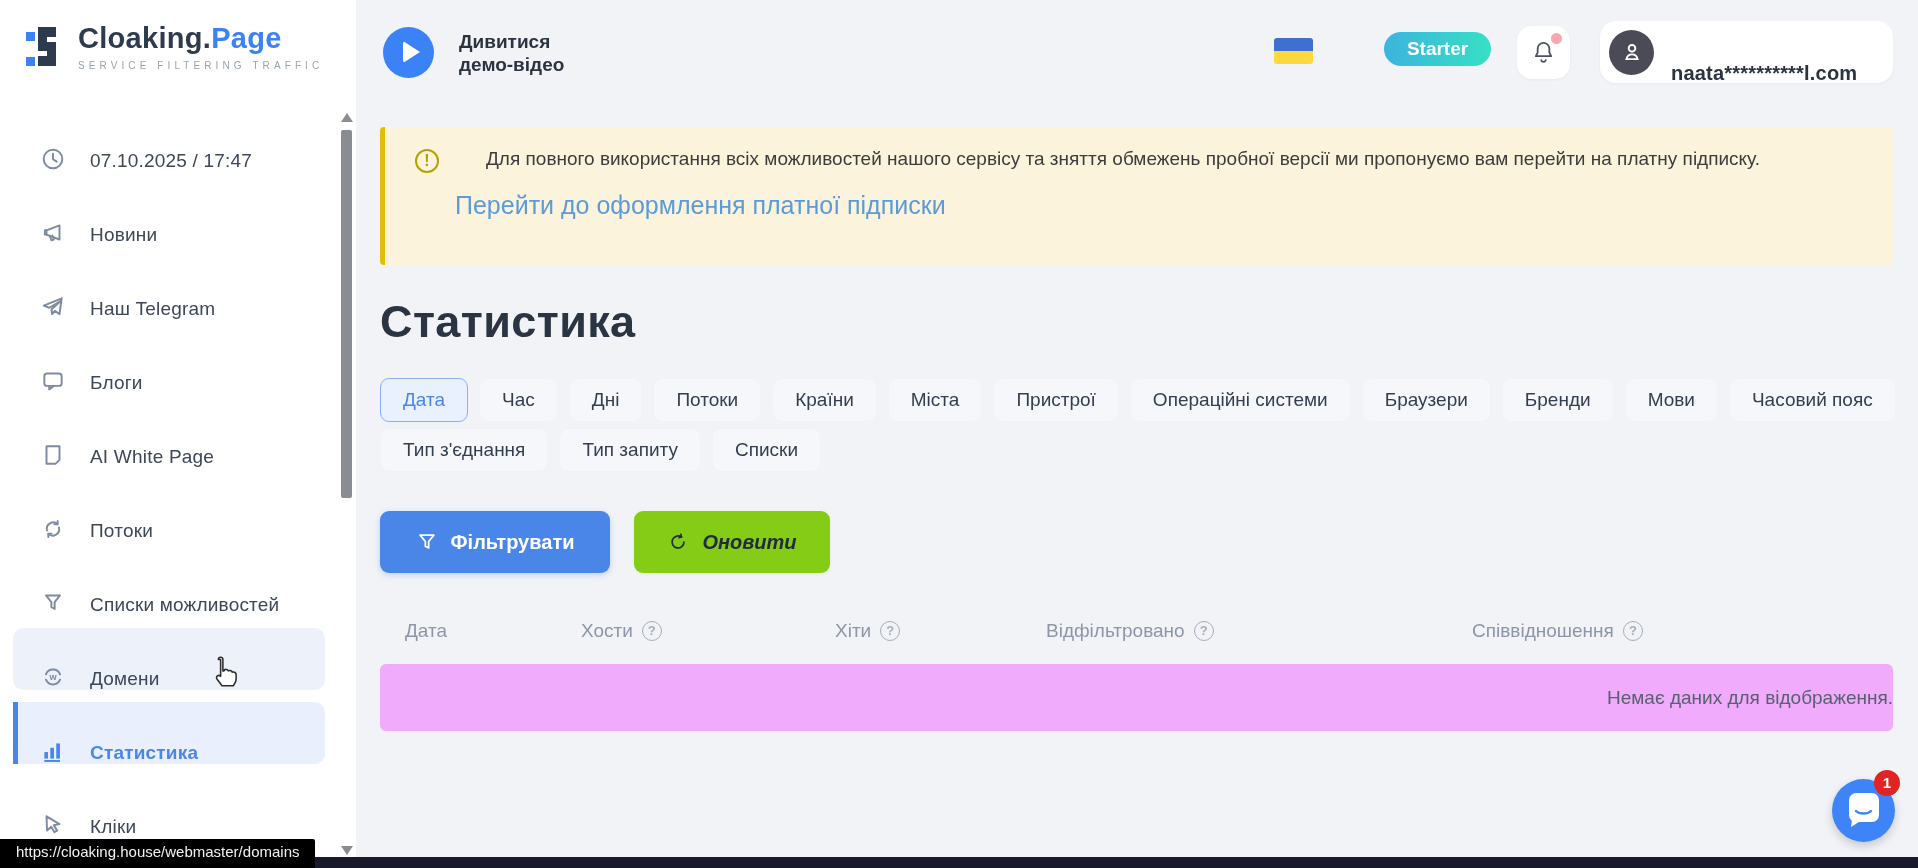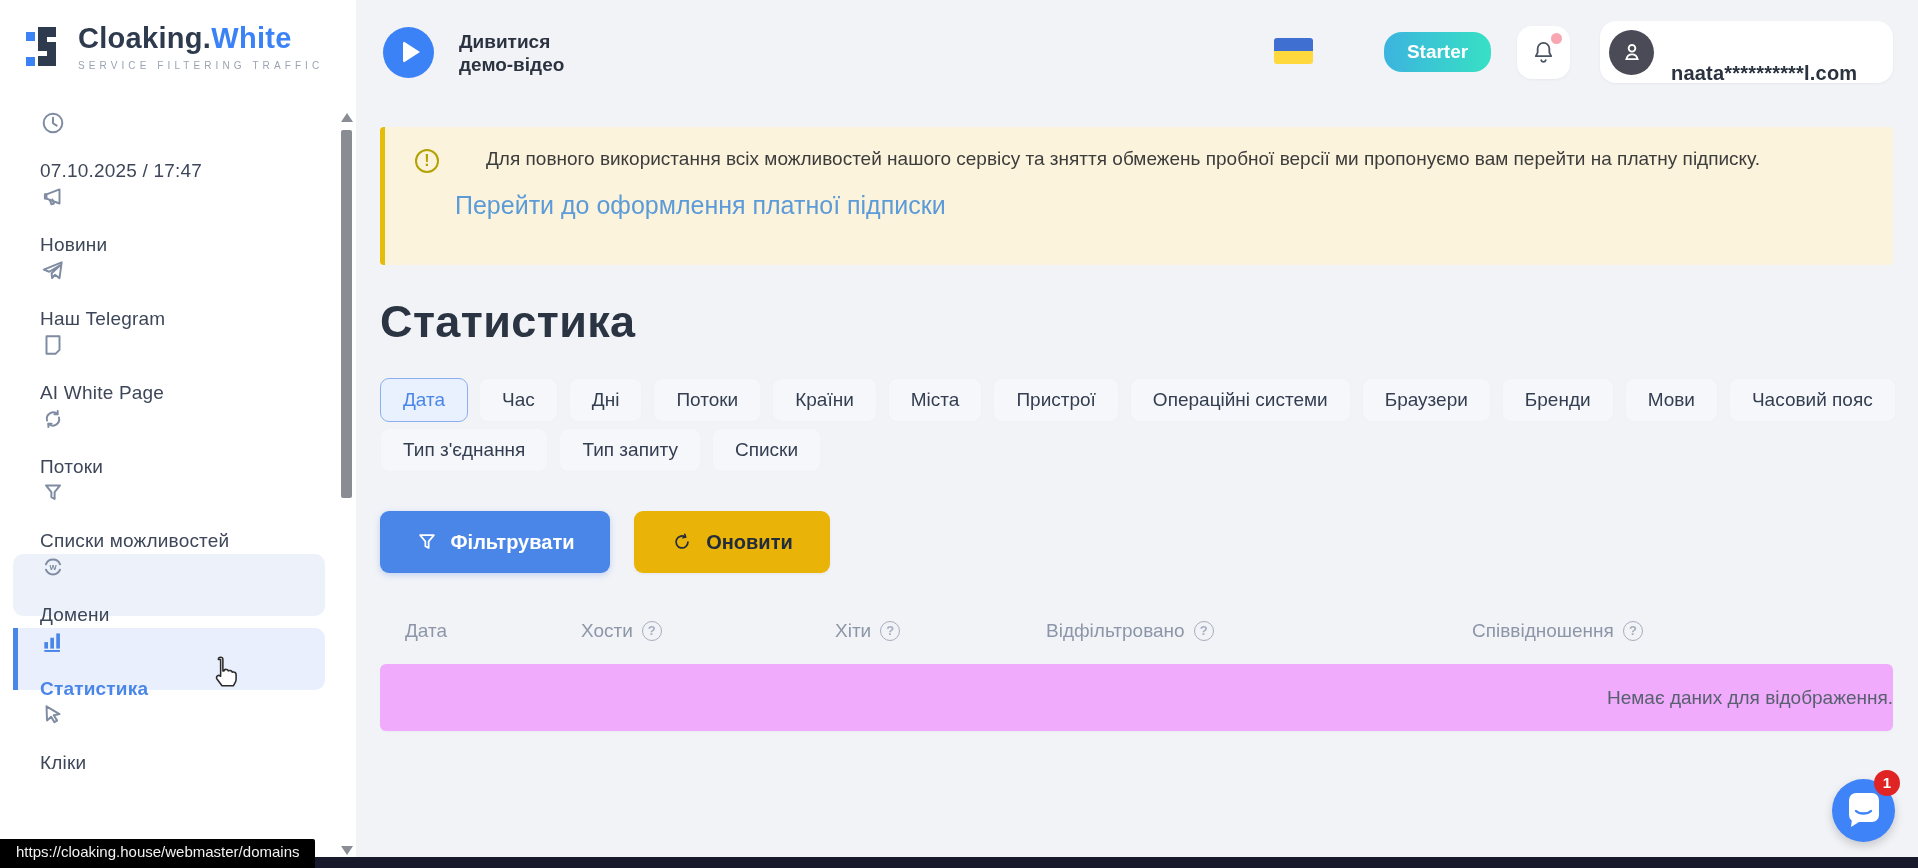--- a/index.html
+++ b/index.html
@@ -8,41 +8,41 @@
   #app { position:relative; width:1918px; height:868px; background:#f2f3f7; }
 
   
   .sidebar { position:absolute; left:0; top:0; width:356px; height:868px; background:#ffffff; }
   .logo { position:absolute; left:26px; top:24px; display:flex; align-items:flex-start; gap:12px; }
   .logo-text-main { font-size:29px; font-weight:700; color:#2e3a4d; letter-spacing:.3px; line-height:1; }
   .logo-text-main .accent { color:#3b82f6; }
   .logo-tagline { margin-top:7px; font-size:10px; letter-spacing:4.1px; color:#9aa3b2; font-weight:400; }
   .nav { position:absolute; left:0; top:104px; width:356px; }
   .nav-row { height:74px; display:flex; align-items:center; }
-  .nav-item { margin-left:13px; width:312px; height:62px; border-radius:10px; display:flex; align-items:flex-start; padding-left:27px; gap:24px; cursor:default;flex-direction:column; }
+  .nav-item { margin-left:13px; width:312px; height:62px; border-radius:10px; display:flex; align-items:flex-end; padding-left:27px; gap:24px; cursor:default; }
   .nav-item .nav-label { font-size:19px; color:#3d4759; letter-spacing:.2px; }
   .nav-item svg { flex:0 0 26px; }
   .nav-item.hovered { background:#edf2fa; }
   .nav-item.active { background:#e9effc; border-left:5px solid #4a86e8; padding-left:22px; border-radius:0 10px 10px 0; }
   .nav-item.active .nav-label { color:#4a86e8; font-weight:700; }
 
   
   .sb-arrow-up, .sb-arrow-down { position:absolute; left:341px; width:0; height:0; border-left:6px solid transparent; border-right:6px solid transparent; }
   .sb-arrow-up { top:113px; border-bottom:9px solid #8a8d94; }
   .sb-arrow-down { top:846px; border-top:9px solid #8a8d94; }
   .sb-thumb { position:absolute; left:341px; top:130px; width:11px; height:368px; background:#898c93; border-radius:2px; }
 
   
   .play-btn { position:absolute; left:383px; top:27px; width:51px; height:51px; border-radius:50%; background:#3b82f6; cursor:pointer; }
   .play-tri { position:absolute; left:20px; top:14px; width:0; height:0; border-top:11px solid transparent; border-bottom:11px solid transparent; border-left:17px solid #ffffff; border-radius:3px; }
   .demo-label { position:absolute; left:459px; top:30px; width:150px; font-size:19px; font-weight:700; color:#2b3340; line-height:23px; cursor:pointer; }
   .flag { position:absolute; left:1274px; top:38px; width:39px; height:26px; border-radius:3px; overflow:hidden; cursor:pointer; }
   .flag .top { height:50%; background:#3f6fd1; }
   .flag .bottom { height:50%; background:#ffd83d; }
-  .starter-btn { position:absolute; left:1384px; top:32px; width:107px; height:40px; border:none; border-radius:18px; background:linear-gradient(90deg,#3cb4de,#37e0c4); color:#fff; font-size:19px; font-weight:700; font-family:inherit; cursor:pointer; }
+  .starter-btn { position:absolute; left:1384px; top:32px; width:107px; height:34px; border:none; border-radius:18px; background:linear-gradient(90deg,#3cb4de,#37e0c4); color:#fff; font-size:19px; font-weight:700; font-family:inherit; cursor:pointer; }
   .bell-box { position:absolute; left:1517px; top:26px; width:53px; height:53px; border-radius:15px; background:#ffffff; box-shadow:0 1px 3px rgba(30,40,80,.05); cursor:pointer; }
   .bell-box svg { position:absolute; left:13px; top:13px; }
   .bell-dot { position:absolute; right:8px; top:7px; width:11px; height:11px; border-radius:50%; background:#f7a6b2; }
   .user-pill { position:absolute; left:1600px; top:21px; width:293px; height:62px; border-radius:16px; background:#ffffff; box-shadow:0 1px 3px rgba(30,40,80,.05); display:flex; align-items:center; gap:17px; padding-left:9px; cursor:pointer; }
   .avatar { width:45px; height:45px; border-radius:50%; background:#4b4b57; display:flex; align-items:center; justify-content:center; }
   .user-email { font-size:20px; font-weight:700; color:#2b3340; letter-spacing:.2px;margin-top:43px; }
 
   
   .banner { position:absolute; left:380px; top:127px; width:1513px; height:138px; background:#fcf3dc; border-left:5px solid #e3bd08; border-radius:4px; padding:20px 24px 0 30px; }
   .banner-row { display:flex; gap:16px; }
@@ -53,21 +53,21 @@
   
   .page-title { position:absolute; left:380px; top:296px; font-size:45px; font-weight:800; color:#2b3442; letter-spacing:.4px; }
   .chips-row { position:absolute; left:380px; display:flex; gap:11px; }
   .chips-row.r1 { top:378px; }
   .chips-row.r2 { top:428px; }
   .chip { height:44px; display:flex; align-items:center; padding:0 22px; border-radius:9px; background:#f6f7fa; border:1px solid #f1f2f6; font-size:19px; color:#333e51; cursor:pointer; white-space:nowrap; }
   .chip.active { background:#e9f1fe; border:1px solid #8ab0f2; color:#4a86e8; }
 
   .btn { position:absolute; top:511px; height:62px; border:none; border-radius:9px; display:flex; align-items:center; justify-content:center; gap:13px; font-size:20px; font-weight:700; font-family:inherit; cursor:pointer; }
   .btn-filter { left:380px; width:230px; background:#4a86e8; color:#ffffff; box-shadow:0 2px 6px rgba(74,134,232,.3); }
-  .btn-refresh { left:634px; width:196px; background:#eab308; color:#232c3a; box-shadow:0 1px 3px rgba(30,40,80,.06); }
+  .btn-refresh { left:634px; width:196px; background:#84cc16; color:#232c3a; box-shadow:0 1px 3px rgba(30,40,80,.06);font-style:italic; }
 
   
   .th { position:absolute; top:620px; display:flex; align-items:center; gap:9px; font-size:19px; color:#8d96a8; font-weight:500; }
   .help-icon { width:20px; height:20px; border:1.6px solid #a6adbd; border-radius:50%; font-size:13px; line-height:17px; text-align:center; color:#a6adbd; font-weight:700; cursor:pointer; }
   .empty-card { position:absolute; left:380px; top:664px; width:1513px; height:67px; background:#f0abfc; border-radius:6px; box-shadow:0 1px 2px rgba(30,40,80,.04); display:flex; align-items:center; justify-content:flex-end; }
   .empty-text { font-size:19px; color:#58606f; }
 
   
   .chat-btn { position:absolute; left:1832px; top:779px; width:63px; height:63px; border-radius:50%; background:#3f83f8; box-shadow:0 4px 10px rgba(0,0,0,.18); cursor:pointer; }
   .chat-badge { position:absolute; left:42px; top:-9px; width:26px; height:26px; border-radius:50%; background:#e02424; color:#fff; font-size:15px; font-weight:700; text-align:center; line-height:26px; }
@@ -85,21 +85,21 @@
   <div class="sidebar">
     <div class="logo">
       <span>
         <svg width="40" height="48" viewBox="0 0 40 48">
           <rect x="0" y="8" width="9" height="9" fill="#3b82f6"></rect>
           <rect x="0" y="33" width="9" height="9" fill="#3b82f6"></rect>
           <path d="M12 3h18v10h-9v5h9v24H12V32h9v-5h-9z" fill="#2e3a4d"></path>
         </svg>
       </span>
       <span>
-        <div class="logo-text-main"><span>Cloaking.</span><span class="accent">White</span></div>
+        <div class="logo-text-main"><span>Cloaking.</span><span class="accent">Page</span></div>
         <div class="logo-tagline">SERVICE FILTERING TRAFFIC</div>
       </span>
     </div>
 
     <div class="nav">
       <div class="nav-row">
           <div class="nav-item">
         <svg class="ic" width="26" height="26" viewBox="0 0 24 24">
               <circle cx="12" cy="12" r="8.6"></circle>
               <path d="M12 7.2v5l3.4 2.2"></path>
@@ -121,20 +121,29 @@
 
       <div class="nav-row">
           <div class="nav-item">
         <svg class="ic" width="26" height="26" viewBox="0 0 24 24">
               <path d="M20 4L3.5 10.8l5 1.9L19 6.5l-8.3 7.6.5 4.4 2.5-3 4.3 3.1z"></path>
             </svg>
         <span class="nav-label">Наш Telegram</span>
       </div>
         </div>
 
+      <div class="nav-row">
+          <div class="nav-item">
+        <svg class="ic" width="26" height="26" viewBox="0 0 24 24">
+              <rect x="4" y="5" width="16" height="11.5" rx="2.5"></rect>
+              <path d="M8.5 16.5v3.3l4.2-3.3"></path>
+            </svg>
+        <span class="nav-label">Блоги</span>
+      </div>
+        </div>
 
       <div class="nav-row">
           <div class="nav-item">
         <svg class="ic" width="26" height="26" viewBox="0 0 24 24">
               <path d="M6 4h12v12.5L14.5 20H6z"></path>
             </svg>
         <span class="nav-label">AI White Page</span>
       </div>
         </div>
 

